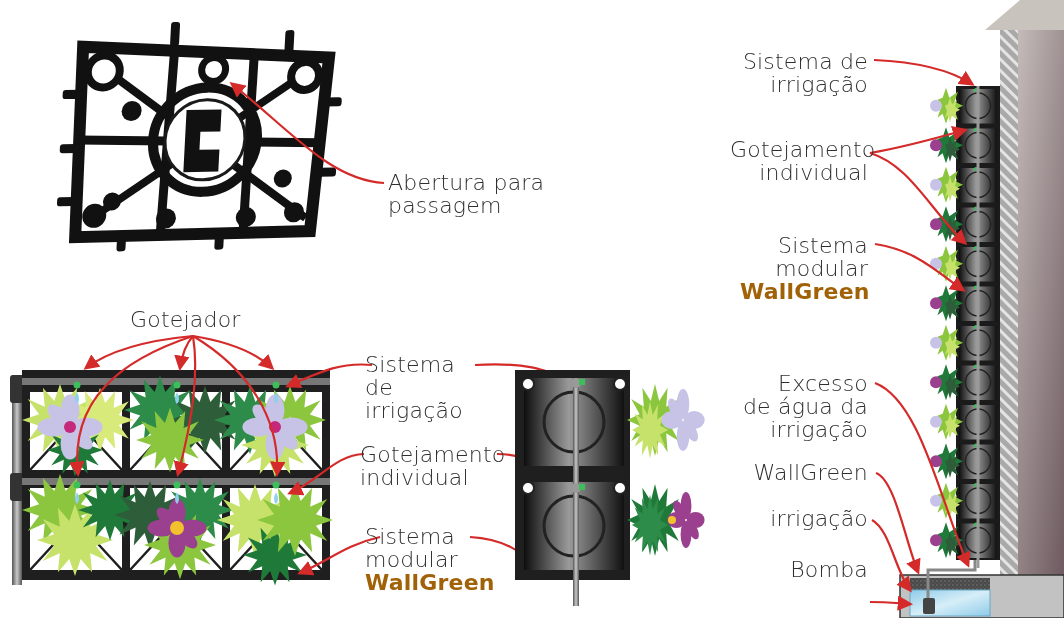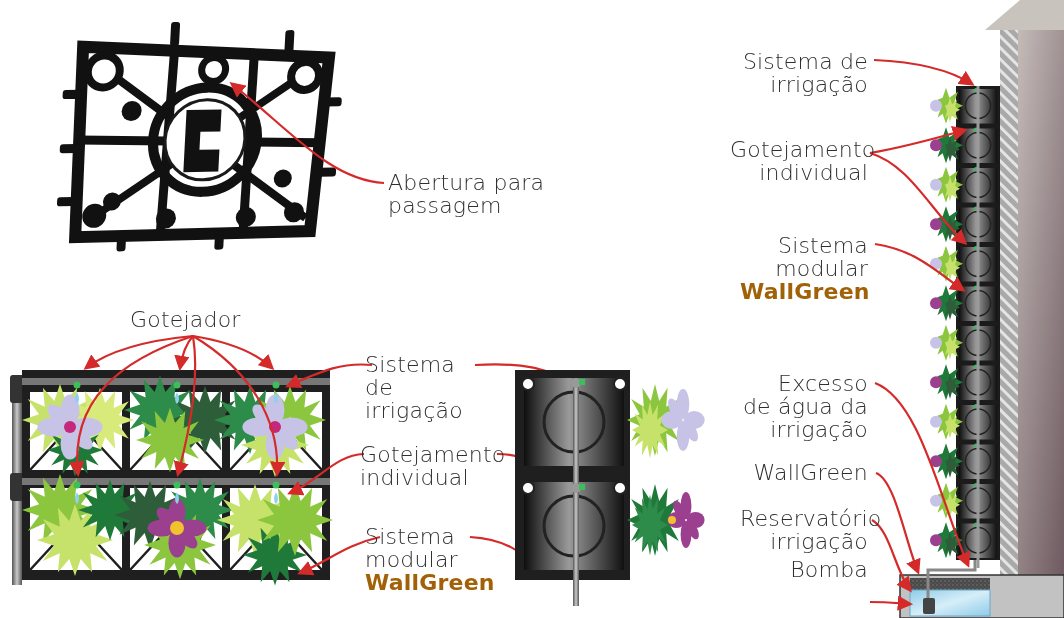--- a/index.html
+++ b/index.html
@@ -345,18 +345,17 @@
 </div>
 <div class="lbl r" style="left:740px;top:372px;width:128px;">
   <div>Excesso</div>
   <div>de água da</div>
   <div>irrigação</div>
 </div>
 <div class="lbl r" style="left:740px;top:461px;width:128px;">
   <div>WallGreen</div>
 </div>
 <div class="lbl r" style="left:740px;top:507px;width:128px;">
-  <div>Reservatório</div>
   <div>irrigação</div>
 </div>
 <div class="lbl r" style="left:740px;top:558px;width:128px;">
   <div>Bomba</div>
 </div>
 
 </body></html>

